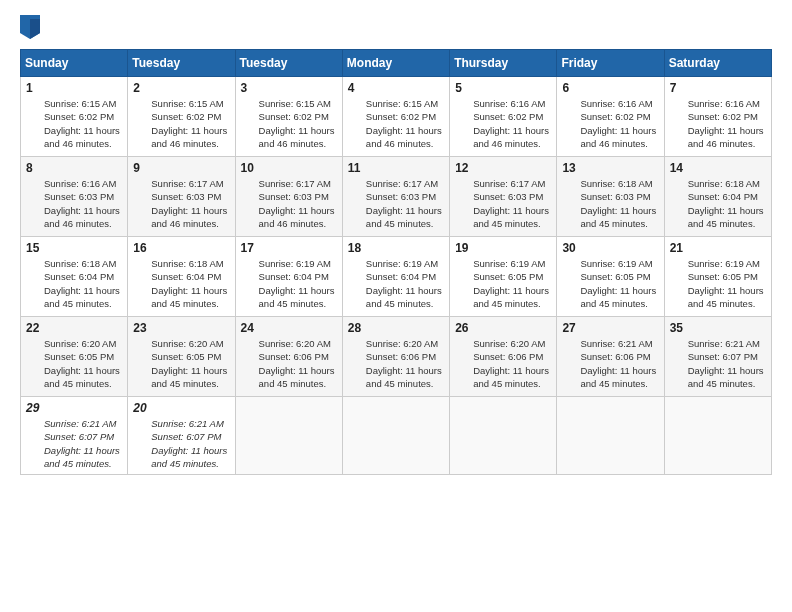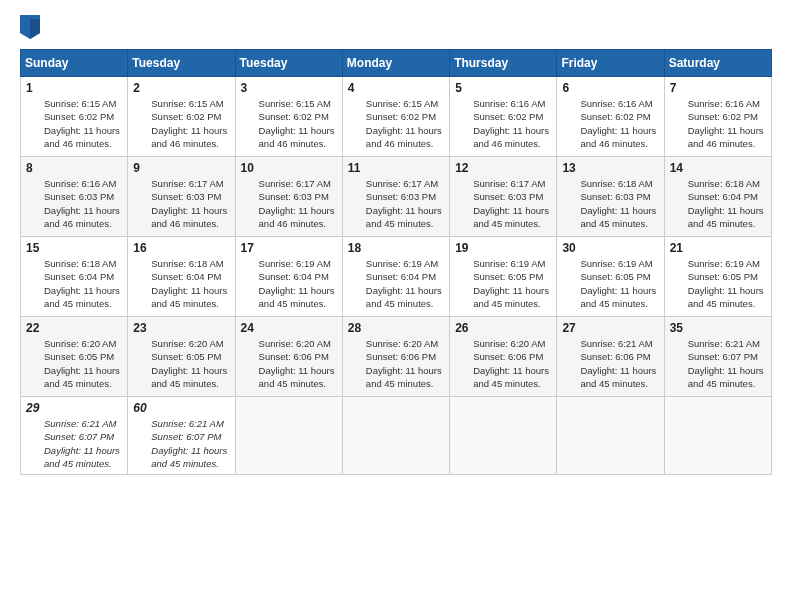--- a/index.html
+++ b/index.html
@@ -366,21 +366,21 @@
         <tr class="last-row">
           <td>
         <span class="day-number">29</span>
         <div class="day-info">
           Sunrise: 6:21 AM<br>
           Sunset: 6:07 PM<br>
           Daylight: 11 hours and 45 minutes.
         </div>
       </td>
           <td>
-        <span class="day-number">60</span>
+        <span class="day-number">20</span>
         <div class="day-info">
           Sunrise: 6:21 AM<br>
           Sunset: 6:07 PM<br>
           Daylight: 11 hours and 45 minutes.
         </div>
       </td>
           <td class="empty-cell"></td>
           <td class="empty-cell"></td>
           <td class="empty-cell"></td>
           <td class="empty-cell"></td>

